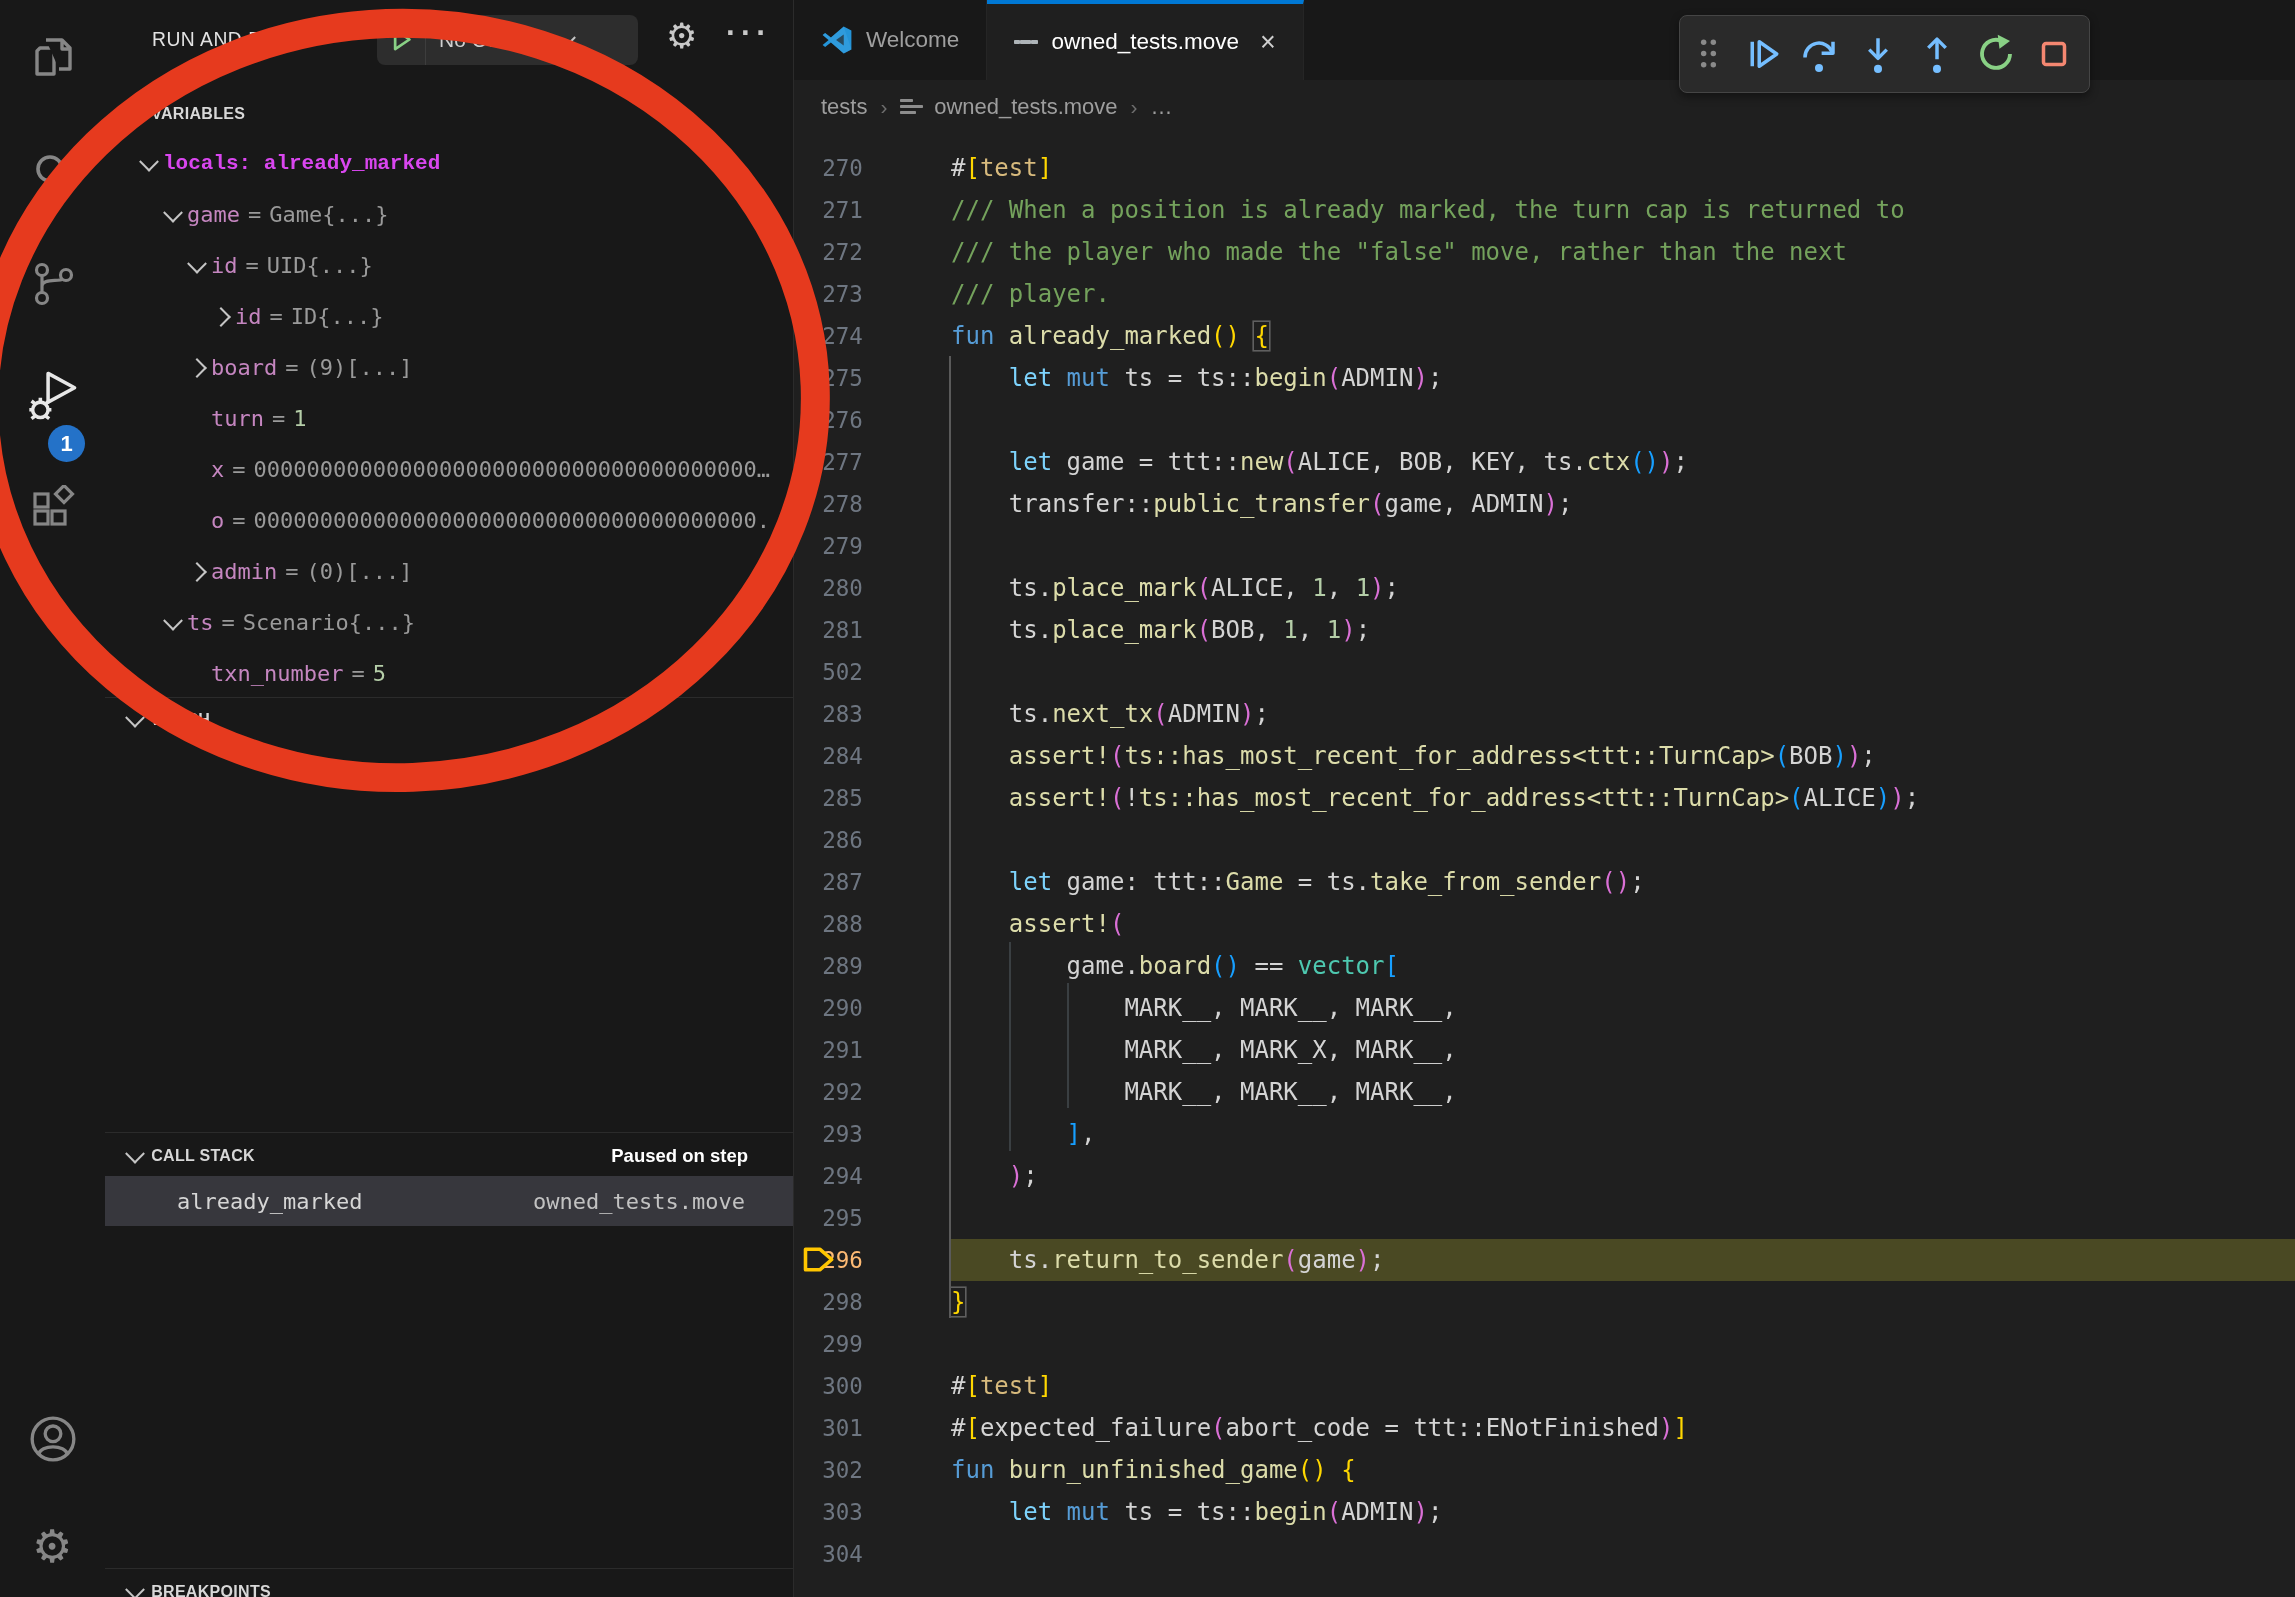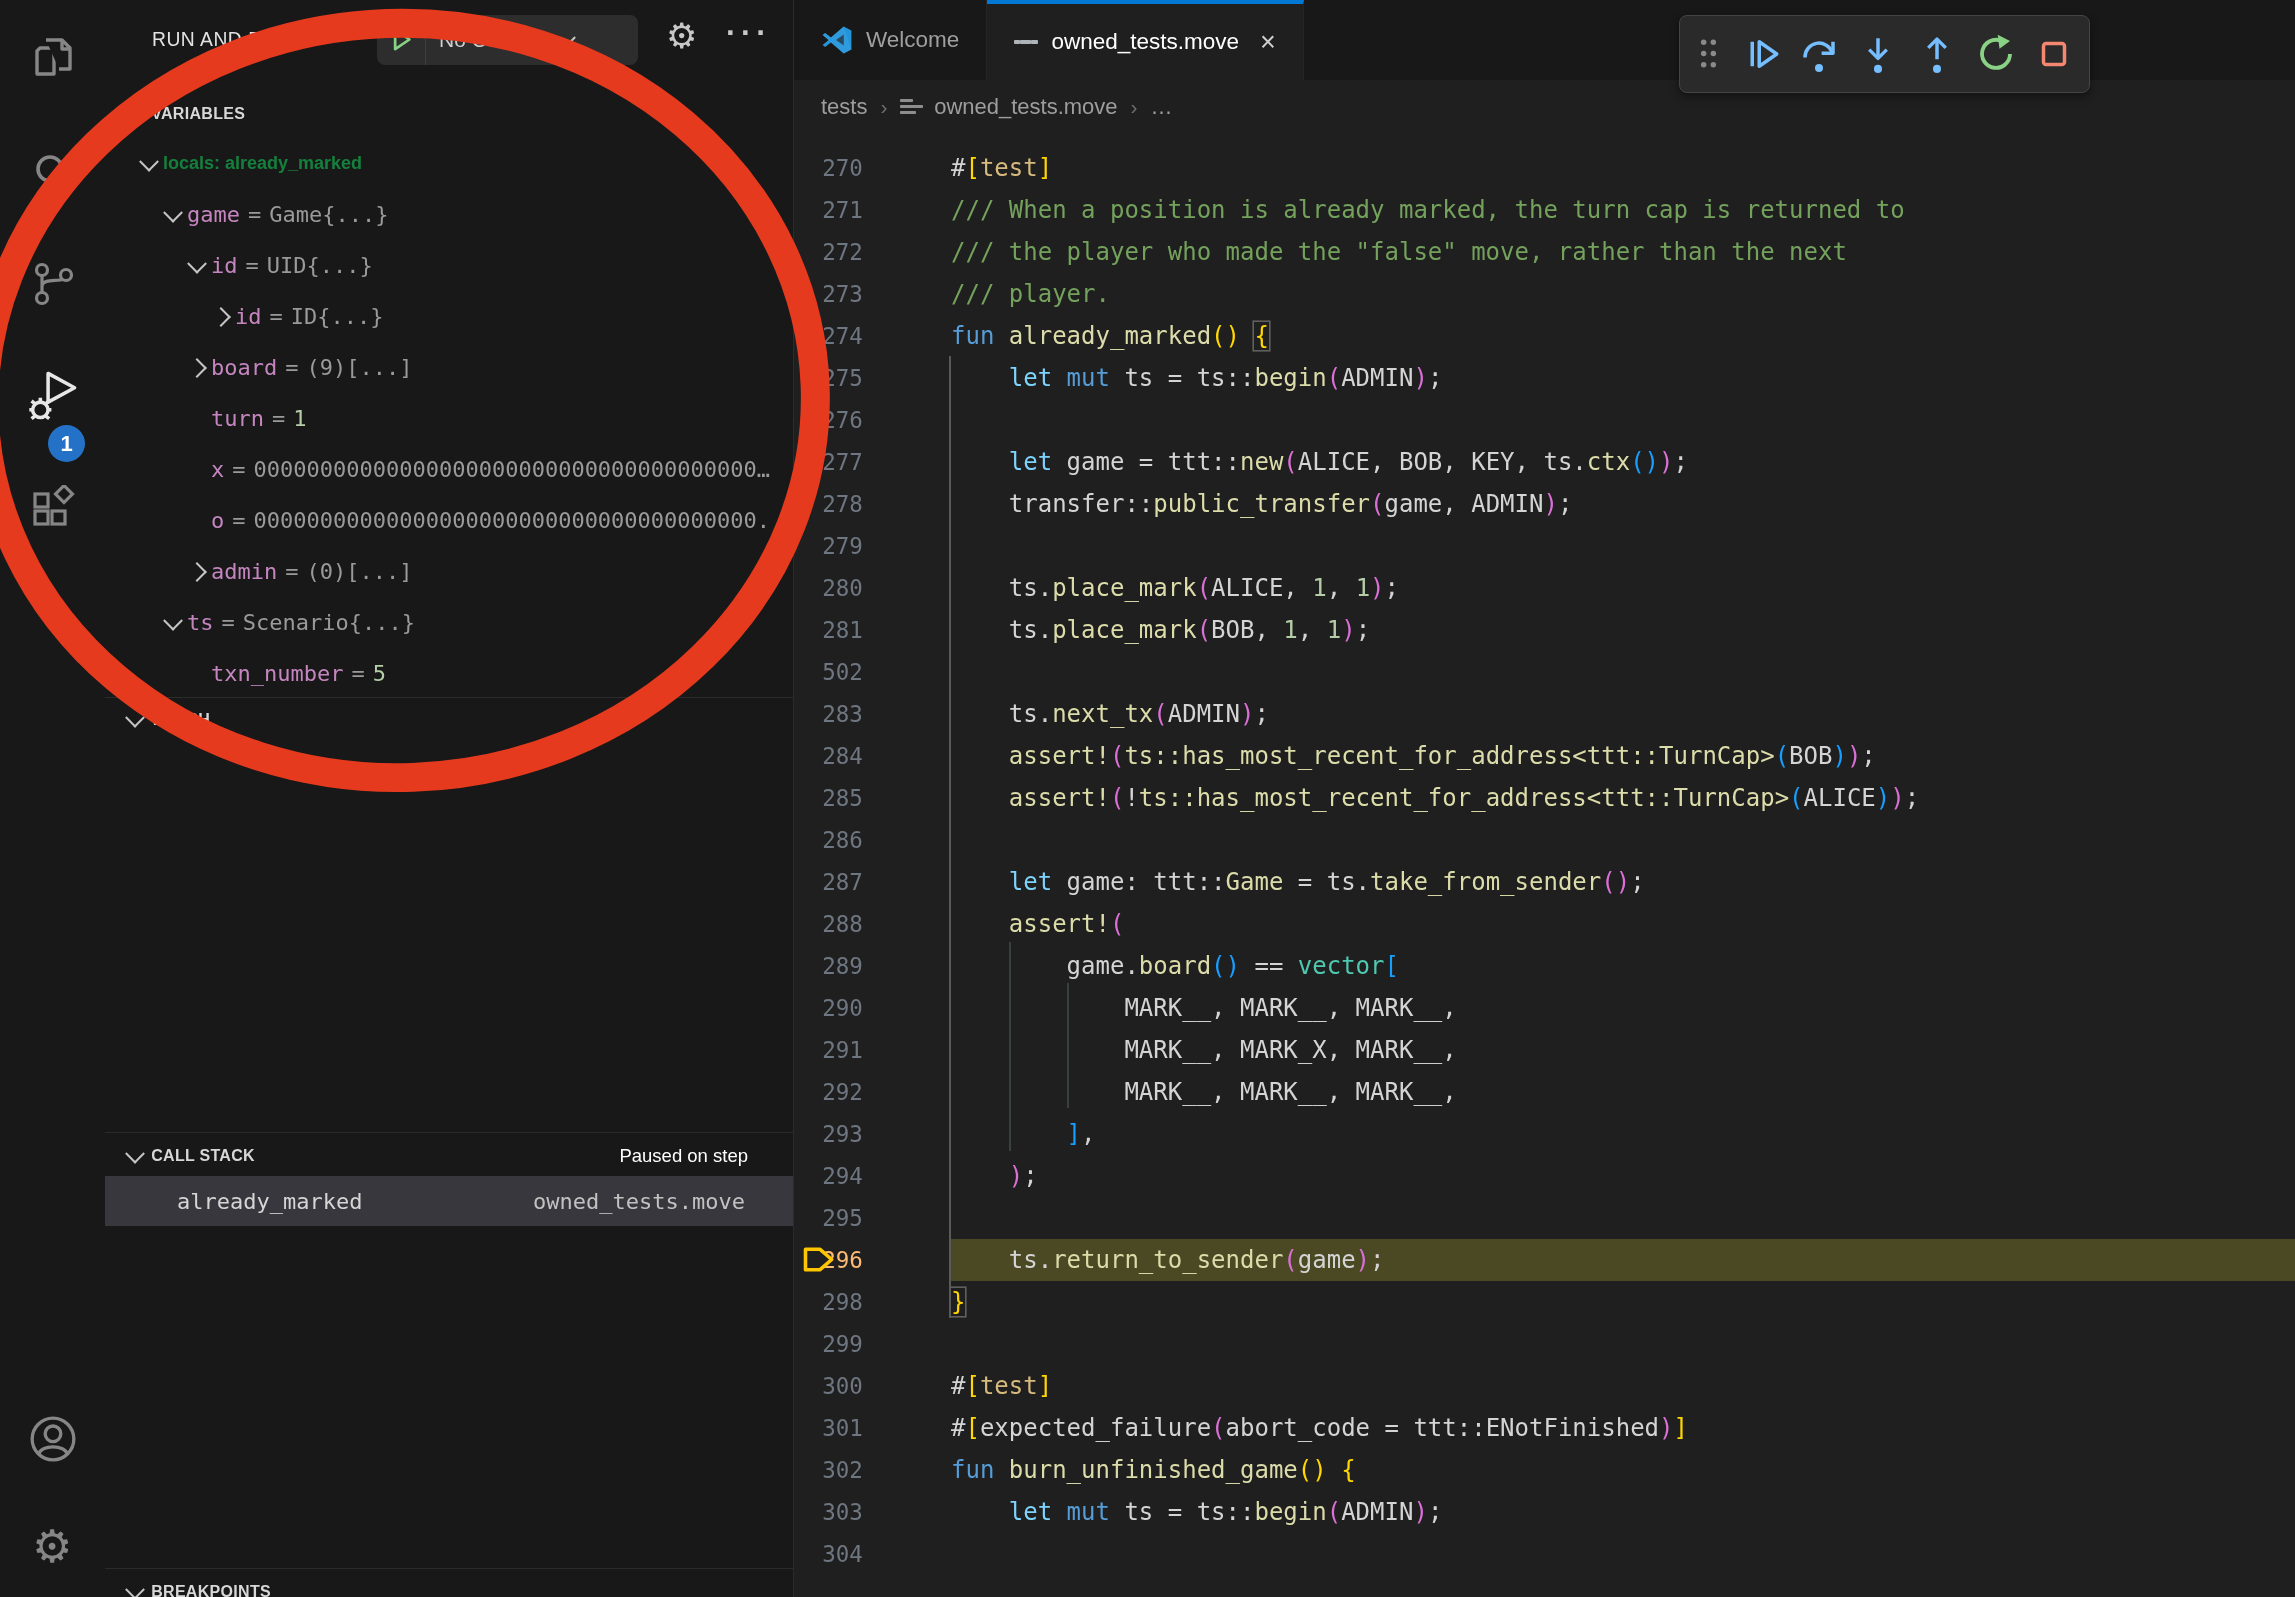--- a/index.html
+++ b/index.html
@@ -21,27 +21,27 @@
   .cfg-label{margin-left:13px;font-size:21px;color:#d0d0d0;white-space:nowrap;overflow:hidden;max-width:145px;}
   .cfg-chev{margin-left:8px;}
   .hdr-act{position:absolute;top:19.3px;color:#c8c8c8;}
   .dots{font-size:31px;font-weight:bold;letter-spacing:4.8px;color:#c8c8c8;}
   .chev{display:inline-block;width:12px;height:12px;border-right:2.4px solid #c5c5c5;border-bottom:2.4px solid #c5c5c5;}
   .chev.down{transform:rotate(45deg) translate(-1.6px,-1.6px);}
   .chev.right{transform:rotate(-45deg);}
   .sec-hdr{position:absolute;left:0;width:688px;height:43px;display:flex;align-items:center;}
   .sec-hdr .chevbox{width:27px;margin-left:16px;display:flex;justify-content:center;}
   .sec-label{font-size:16px;font-weight:bold;color:#d8d8d8;letter-spacing:0.3px;margin-left:3.2px;}
-  .sec-status{position:absolute;right:45px;font-size:18.5px;font-weight:normal;color:#fff;text-align:center;}
+  .sec-status{position:absolute;right:45px;font-size:18.5px;font-weight:bold;color:#fff;text-align:center;}
   .divider{position:absolute;left:0;width:688px;height:0.8px;background:#2b2b2b;}
   #var-rows{position:absolute;left:0;top:138px;width:688px;}
   .vrow{position:relative;height:51px;display:flex;align-items:center;white-space:nowrap;overflow:hidden;
         font-family:"DejaVu Sans Mono",monospace;font-size:22px;}
   .vrow .chevbox{width:29px;display:inline-flex;justify-content:center;flex:none;}
-  .v-scope{font-family:Liberation Sans, sans-serif;font-size:18px;font-weight:bold;color:#15803d;}
+  .v-scope{font-family:Liberation Mono, monospace;font-size:21px;font-weight:bold;color:#d946ef;}
   .v-name{color:#c586c0;}
   .v-eq{color:#9a9a9a;padding:0 8px;}
   .v-val{color:#9a9a9a;}
   .v-val.num{color:#b5cea8;}
   .cs-row{position:absolute;left:0;top:1176px;width:688px;height:50px;background:#37373d;display:flex;align-items:center;
           font-family:"DejaVu Sans Mono",monospace;font-size:22px;}
   .cs-name{margin-left:72px;color:#d6d6d6;}
   .cs-file{position:absolute;right:48px;color:#c2c2c2;}
   
   .editor{position:absolute;left:794px;top:0;width:1502px;height:1597px;background:#1f1f1f;}

